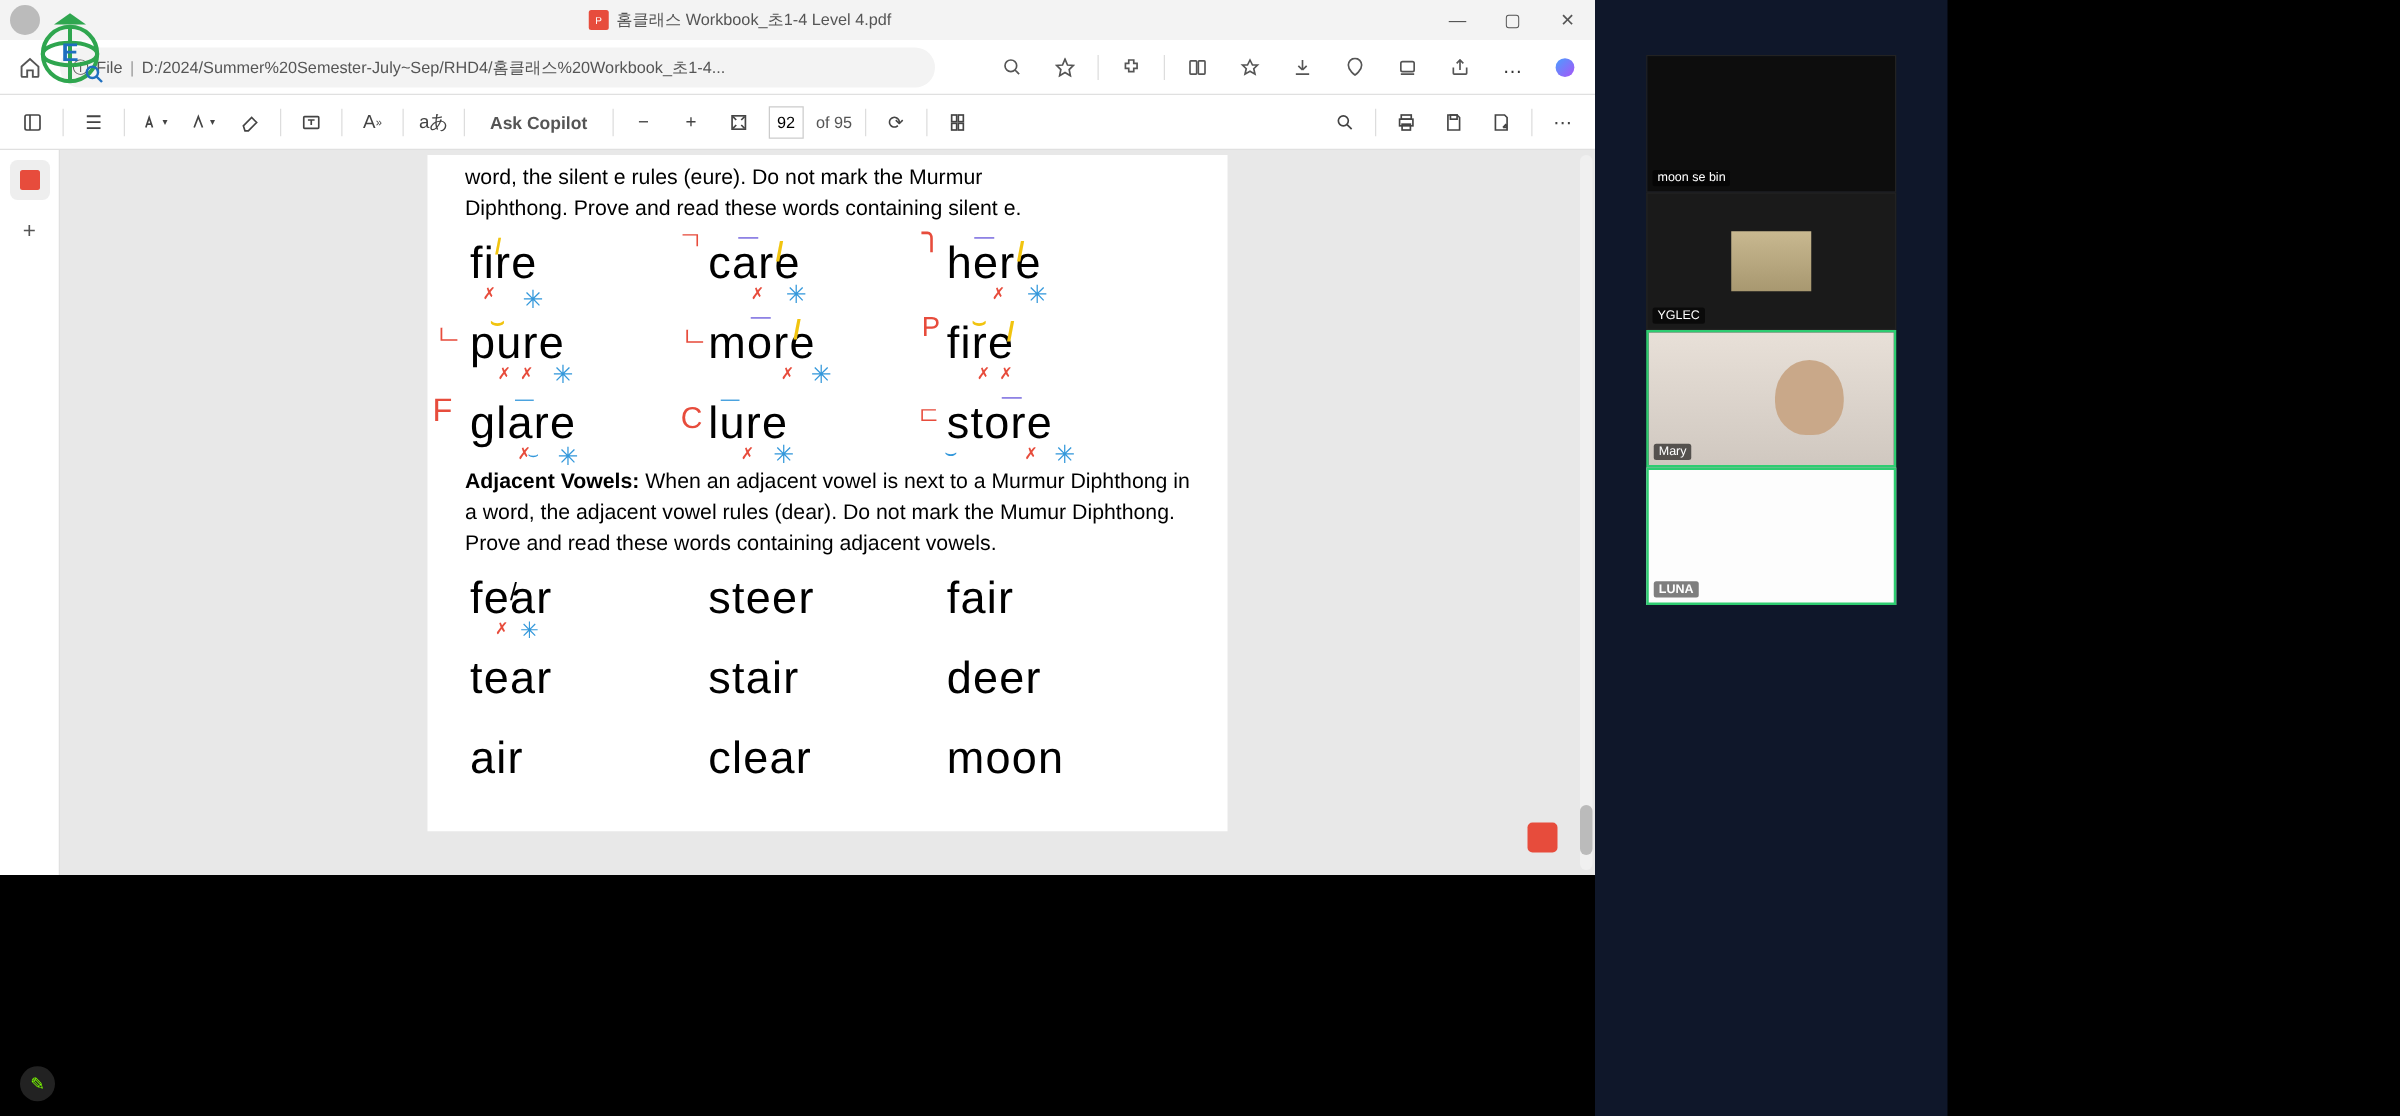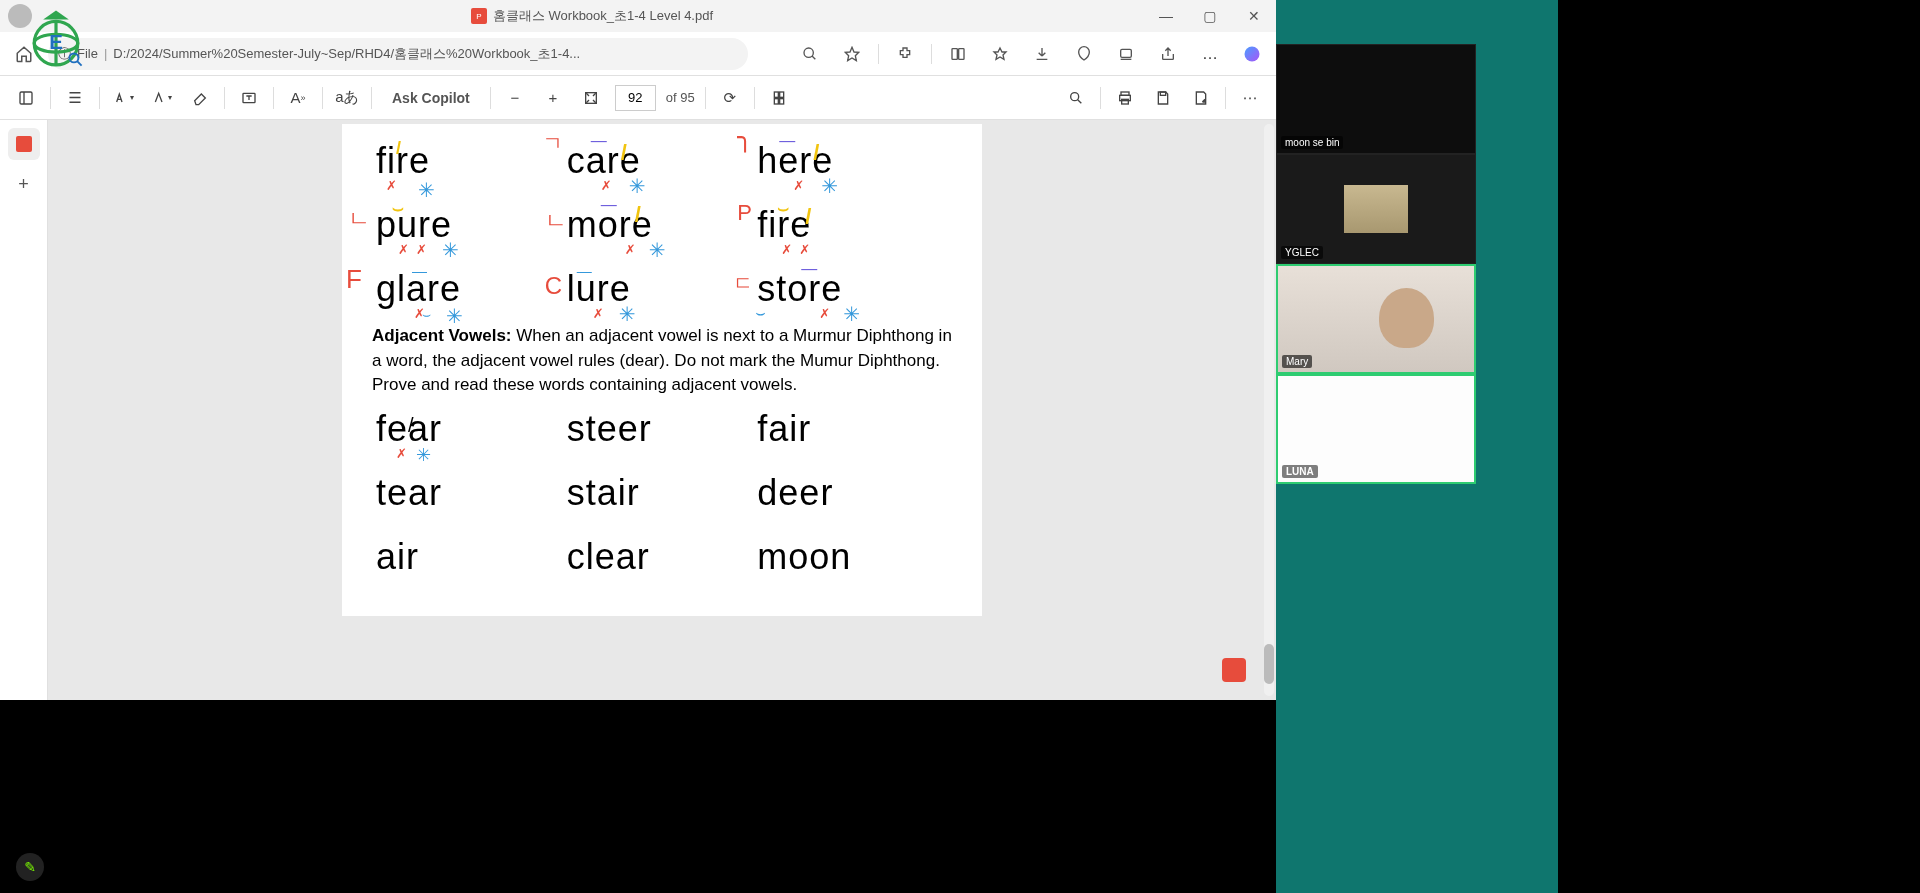--- a/index.html
+++ b/index.html
@@ -23,21 +23,21 @@
   .url-sep { color: #999; }
   .url-path { white-space: nowrap; overflow: hidden; text-overflow: ellipsis; }
   .addr-actions { display: flex; gap: 10px; align-items: center; margin-left: auto; }
   .ab-icon { width: 32px; height: 32px; display: flex; align-items: center; justify-content: center; cursor: pointer; color: #333; }
   .ab-divider { width: 1px; height: 20px; background: #ddd; }
   
   .pdf-toolbar { height: 44px; background: #fff; display: flex; align-items: center; padding: 0 12px; gap: 10px; border-bottom: 1px solid #e0e0e0; font-size: 14px; }
   .tb-icon { width: 28px; height: 28px; display: flex; align-items: center; justify-content: center; cursor: pointer; color: #444; font-size: 15px; }
   .tb-divider { width: 1px; height: 22px; background: #ddd; }
   .tb-copilot { padding: 4px 10px; cursor: pointer; color: #555; font-weight: bold; }
-  .page-input { width: 41px; height: 26px; border: 1px solid #ccc; text-align: center; font-size: 13px; }
+  .page-input { width: 28px; height: 26px; border: 1px solid #ccc; text-align: center; font-size: 13px; }
   .page-of { font-size: 13px; color: #555; }
   .tb-right { margin-left: auto; display: flex; align-items: center; gap: 10px; }
   
   .body-row { flex: 1; display: flex; overflow: hidden; }
   .vstrip { width: 48px; background: #fff; border-right: 1px solid #e0e0e0; display: flex; flex-direction: column; align-items: center; padding-top: 8px; gap: 8px; }
   .vstrip-icon { width: 32px; height: 32px; display: flex; align-items: center; justify-content: center; cursor: pointer; font-size: 18px; color: #555; }
   
   .pdf-viewport { flex: 1; background: #e8e8e8; position: relative; overflow: auto; }
   .page { width: 640px; background: #fff; margin: 4px auto; padding: 6px 24px 24px 24px; font-family: Arial, sans-serif; color: #000; font-size: 15px; }
   .para { font-size: 17px; line-height: 1.45; padding: 0 6px; }
@@ -50,21 +50,21 @@
   
   .scrollbar { position: absolute; right: 2px; top: 4px; width: 10px; height: calc(100% - 8px); background: #f0f0f0; border-radius: 5px; }
   .scroll-thumb { position: absolute; right: 0; width: 10px; height: 40px; background: #bbb; border-radius: 5px; top: 520px; }
   
   .edit-bubble { position: absolute; bottom: 12px; left: 16px; width: 28px; height: 28px; background: #222; border-radius: 50%; display: flex; align-items: center; justify-content: center; color: #7cfc00; font-size: 14px; }
   .acrobat-badge { position: absolute; bottom: 18px; right: 30px; width: 24px; height: 24px; background: #e74c3c; border-radius: 4px; }
 
   .logo-overlay { position: absolute; top: 8px; left: 24px; width: 64px; height: 64px; pointer-events: none; z-index: 50; }
   .logo-overlay svg { width: 100%; height: 100%; }
   
-  .sidebar { flex: 0 0 282px; background: #0f766e; display: flex; flex-direction: column; padding-top: 44px; gap: 0; }
+  .sidebar { flex: 0 0 282px; background: #0f172a; display: flex; flex-direction: column; align-items: center; padding-top: 44px; gap: 0; }
   .vid-tile { width: 200px; height: 110px; background: #1a1a1a; position: relative; display: flex; align-items: center; justify-content: center; border: 1px solid #222; }
   .vid-tile.active { border: 2px solid #2ecc71; }
   .name-tag { position: absolute; bottom: 4px; left: 4px; background: rgba(0,0,0,0.6); color: #fff; font-size: 10px; padding: 1px 4px; border-radius: 2px; }
   .off-placeholder { width: 100%; height: 100%; background: #0d0d0d; }
   .room-thumb { width: 64px; height: 48px; background: linear-gradient(#c8b890, #a89870); }
   .face { width: 100%; height: 100%; background: linear-gradient(#e8e0d8, #d0c8c0); position: relative; }
   .face::after { content: ""; position: absolute; width: 55px; height: 60px; background: #c9a889; border-radius: 50% 50% 45% 45%; right: 40px; top: 22px; }
   .blank-tile { background: #fdfdfd; }
 </style>
 </head>
@@ -264,20 +264,24 @@
     <div class="body-row">
       <div class="vstrip">
         <div class="vstrip-icon" style="background:#eee;border-radius:6px;">
             <div style="width:16px;height:16px;background:#e74c3c;border-radius:2px;"></div>
           </div>
         <div class="vstrip-icon">+</div>
       </div>
 
       <div class="pdf-viewport">
         <div class="page">
+          <p class="para">
+            <span>word, the silent e rules (eure). Do not mark the Murmur</span><br>
+            <span>Diphthong. Prove and read these words containing silent e.</span>
+          </p>
           <div class="words-grid">
             <div class="word"><span>fire</span>
               <span class="ann red" style="left:10px;top:38px;font-size:13px;">✗</span>
               <span class="ann blue" style="left:42px;top:38px;font-size:20px;">✳</span>
               <span class="ann yellowm" style="left:20px;top:-2px;font-size:18px;">/</span>
             </div>
             <div class="word"><span class="ann red" style="left:-24px;top:-10px;font-size:20px;">ㄱ</span><span>care</span>
               <span class="ann red" style="left:34px;top:38px;font-size:13px;">✗</span>
               <span class="ann blue" style="left:62px;top:34px;font-size:20px;">✳</span>
               <span class="ann yellowm" style="left:54px;top:0;font-size:22px;">/</span>

